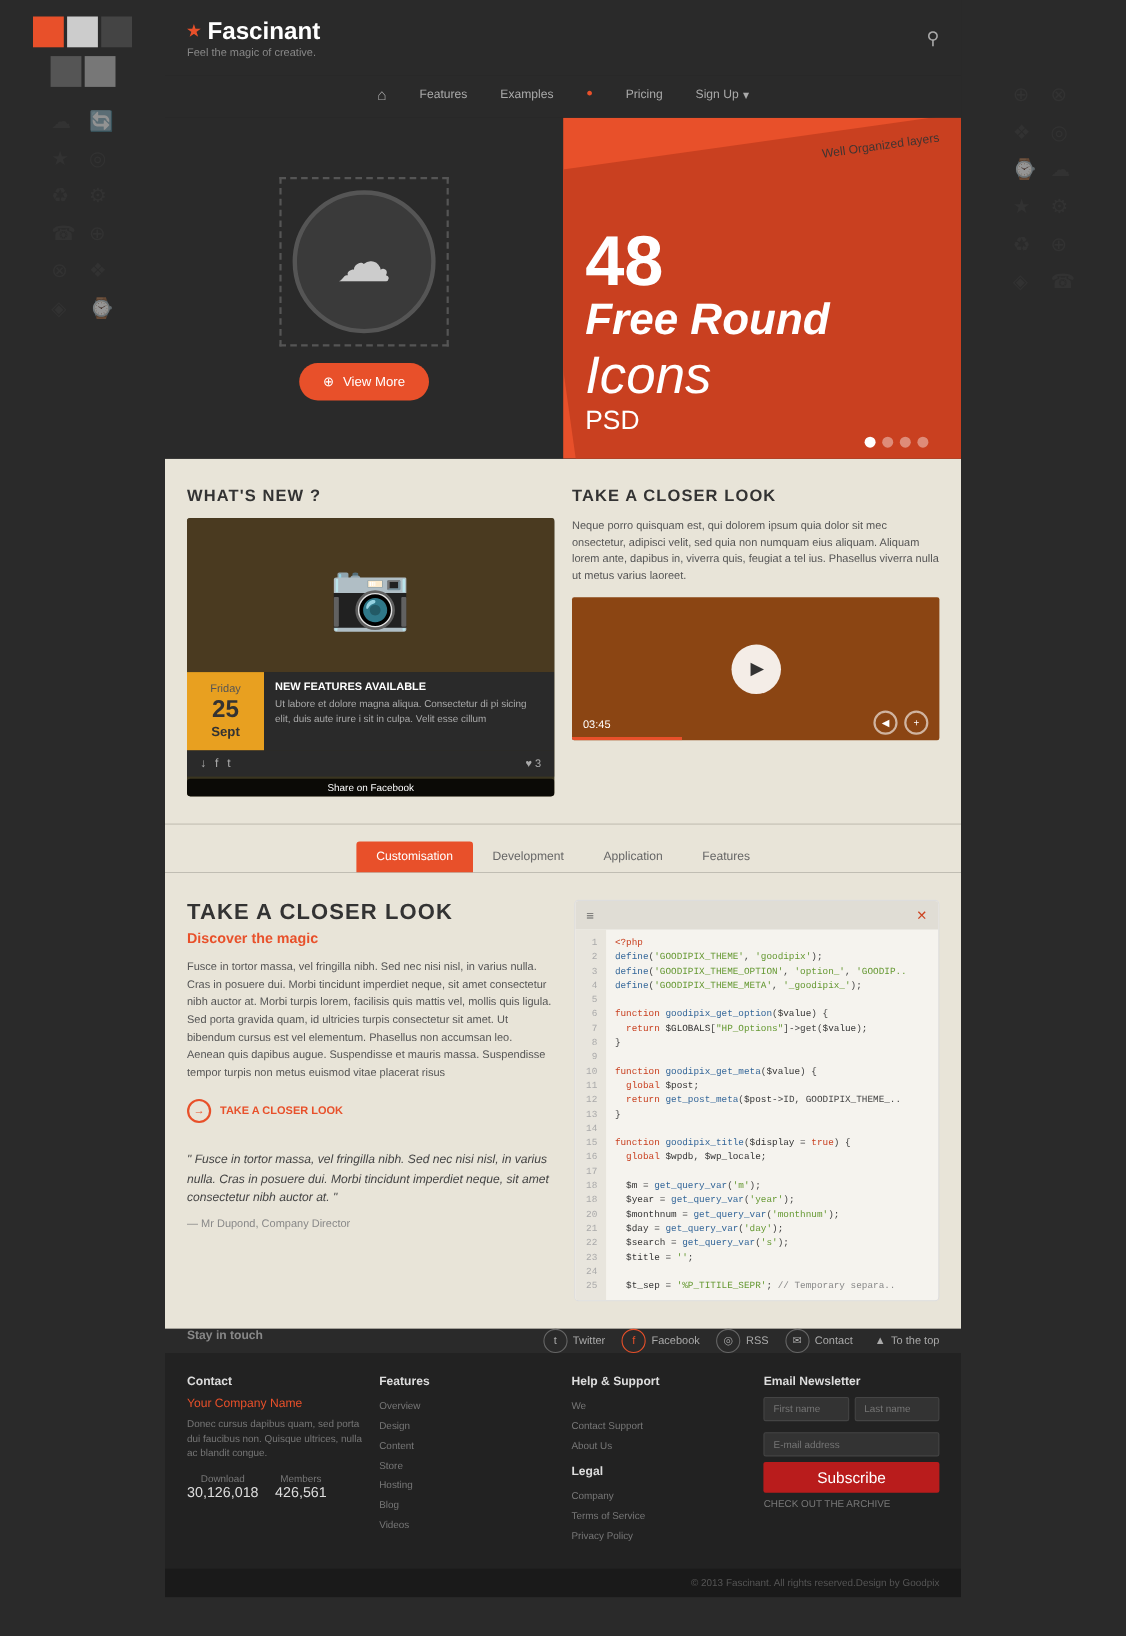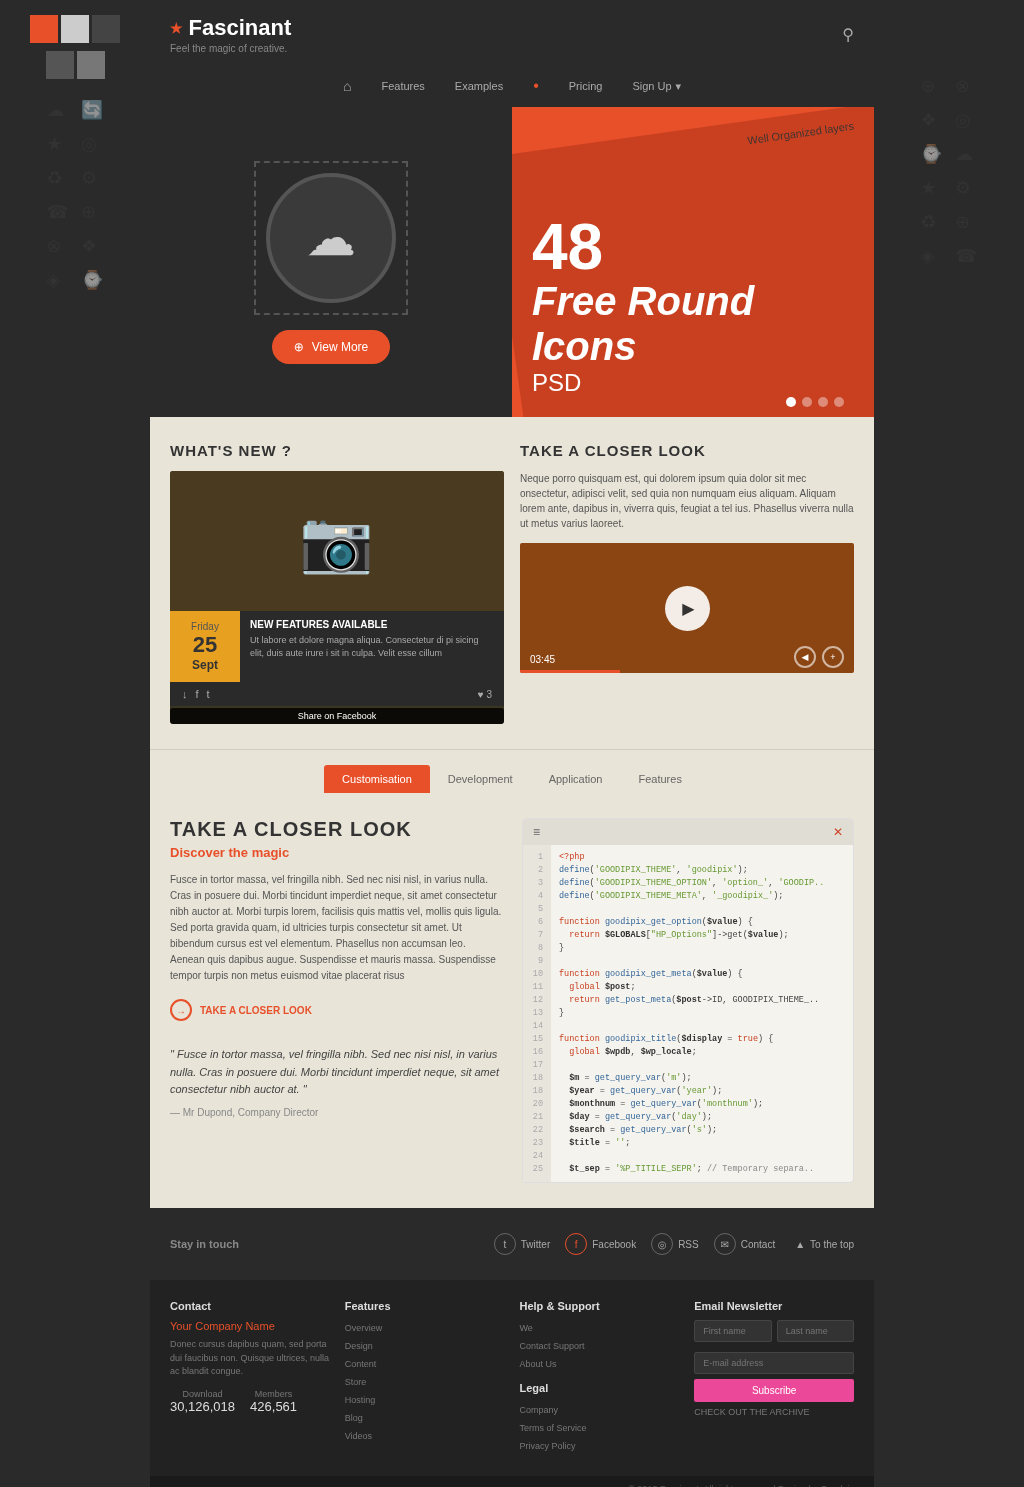--- a/index.html
+++ b/index.html
@@ -163,21 +163,21 @@
       transform: rotate(-8deg);
       transform-origin: top right;
     }
     .hero-text-content {
       position: relative;
       z-index: 2;
       color: #fff;
     }
     .hero-number { font-size: 64px; font-weight: 900; line-height: 1; }
     .hero-free { font-size: 40px; font-weight: 700; font-style: italic; }
-    .hero-icons { font-size: 40px; font-weight: 700; font-style: italic; }
+    .hero-icons { font-size: 48px; font-weight: 400; font-style: italic; }
     .hero-psd { font-size: 24px; }
     .hero-organized {
       font-size: 11px;
       opacity: 0.9;
       position: absolute;
       top: 20px; right: 20px;
       transform: rotate(-8deg);
     }
     .carousel-dots {
       position: absolute;
@@ -435,28 +435,27 @@
       padding: 6px 8px;
       color: #444;
       line-height: 1.6;
       overflow: hidden;
       flex: 1;
     }
     .code-lines div { height: 13px; white-space: nowrap; }
     .kw { color: #c94020; }
     .fn { color: #336699; }
     .str { color: #669933; }
-    .var { color: #333; font-weight: bold; }
+    .var { color: #333; }
 
     
     .footer-top {
       background: #2a2a2a;
-      padding: 25px 20px;
-      display: flex;
-      align-items: center;
+      padding: 0 20px;
+      display: flex;
       gap: 20px;
     }
     .stay-in-touch { color: #888; font-size: 11px; font-weight: bold; flex: 1; }
     .social-links { display: flex; gap: 15px; align-items: center; }
     .social-link {
       display: flex;
       align-items: center;
       gap: 5px;
       color: #aaa;
       font-size: 10px;
@@ -509,25 +508,25 @@
       border: 1px solid #444;
       color: #aaa;
       padding: 5px 8px;
       font-size: 9px;
       width: 100%;
       margin-bottom: 5px;
       border-radius: 2px;
     }
     .footer-input-row { display: flex; gap: 5px; margin-bottom: 5px; }
     .subscribe-btn {
-      background: #ec4899;
+      background: #b91c1c;
       color: #fff;
       border: none;
       padding: 6px 30px;
-      font-size: 10px;
+      font-size: 14px;
       border-radius: 2px;
       cursor: pointer;
       width: 100%;
       margin-bottom: 5px;
     }
     .archive-link { color: #777; font-size: 9px; cursor: pointer; }
 
     
     .footer-bottom {
       background: #1a1a1a;

